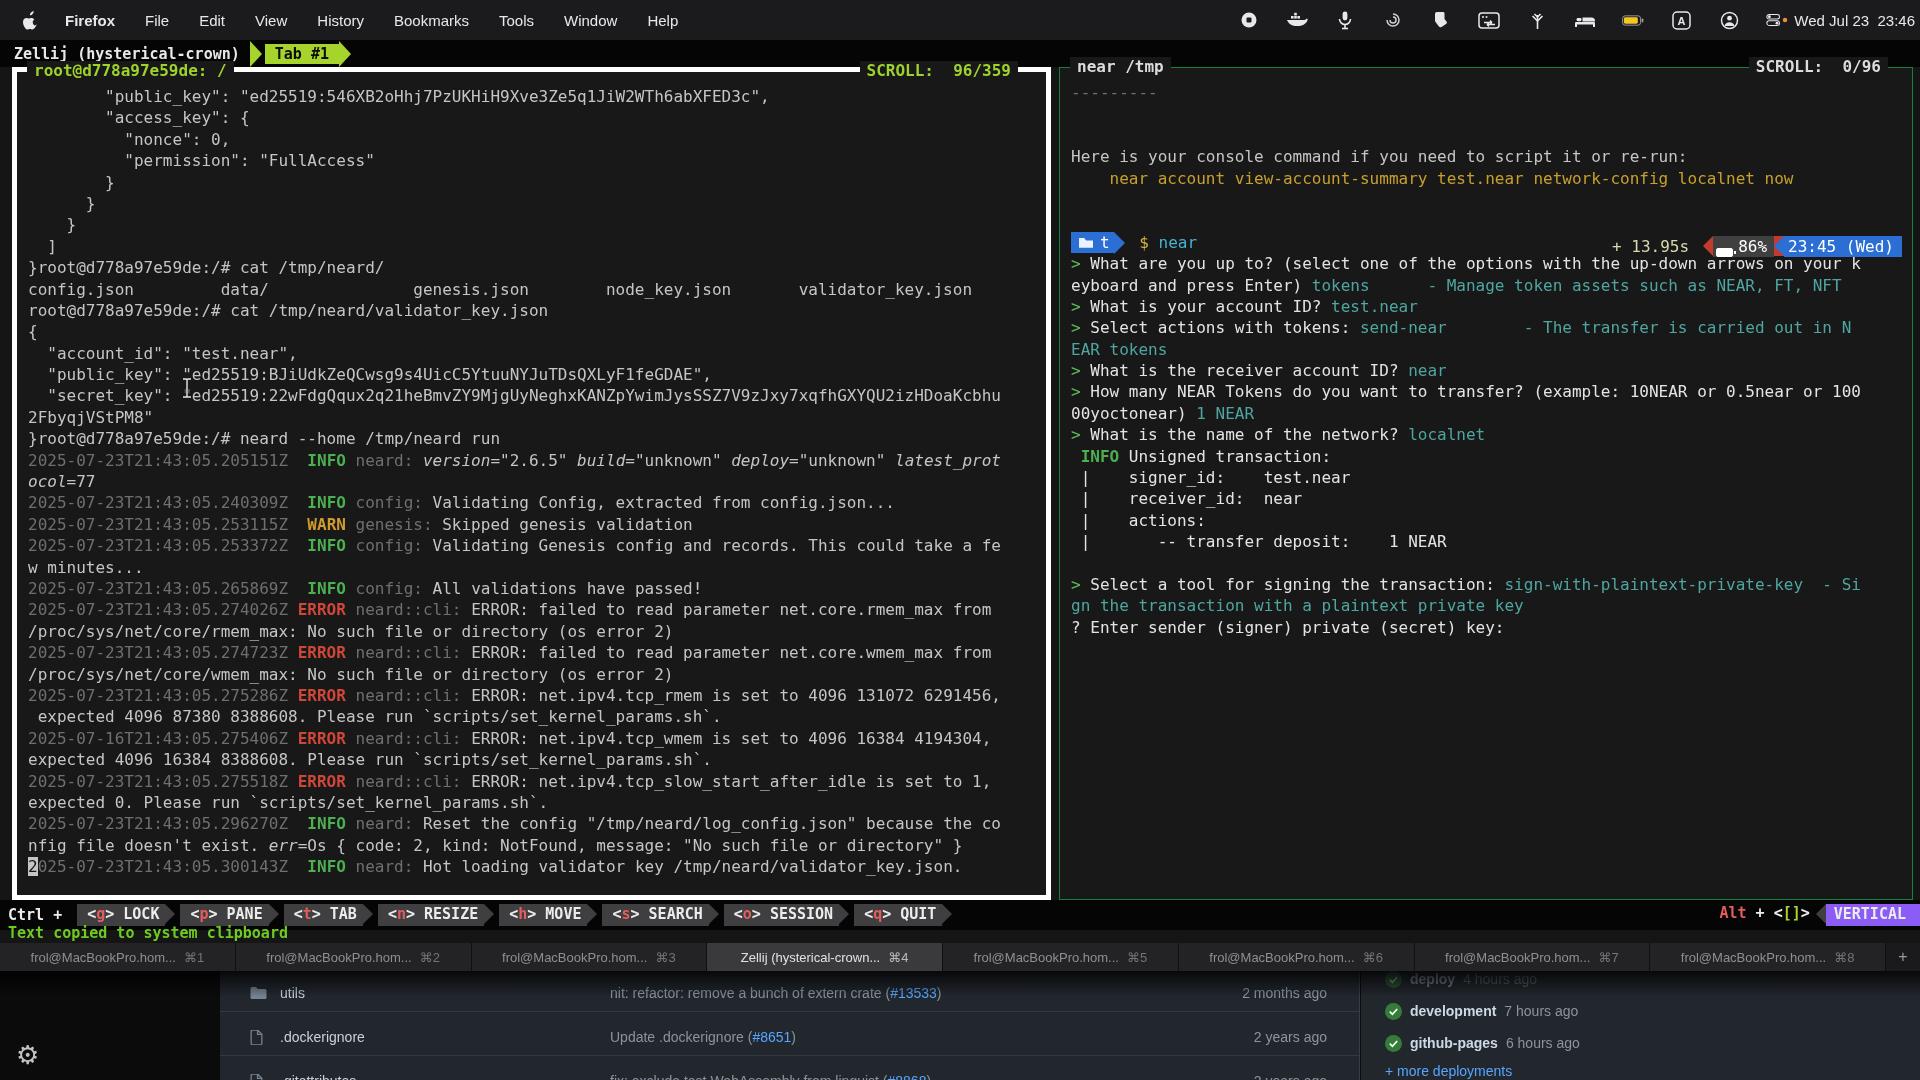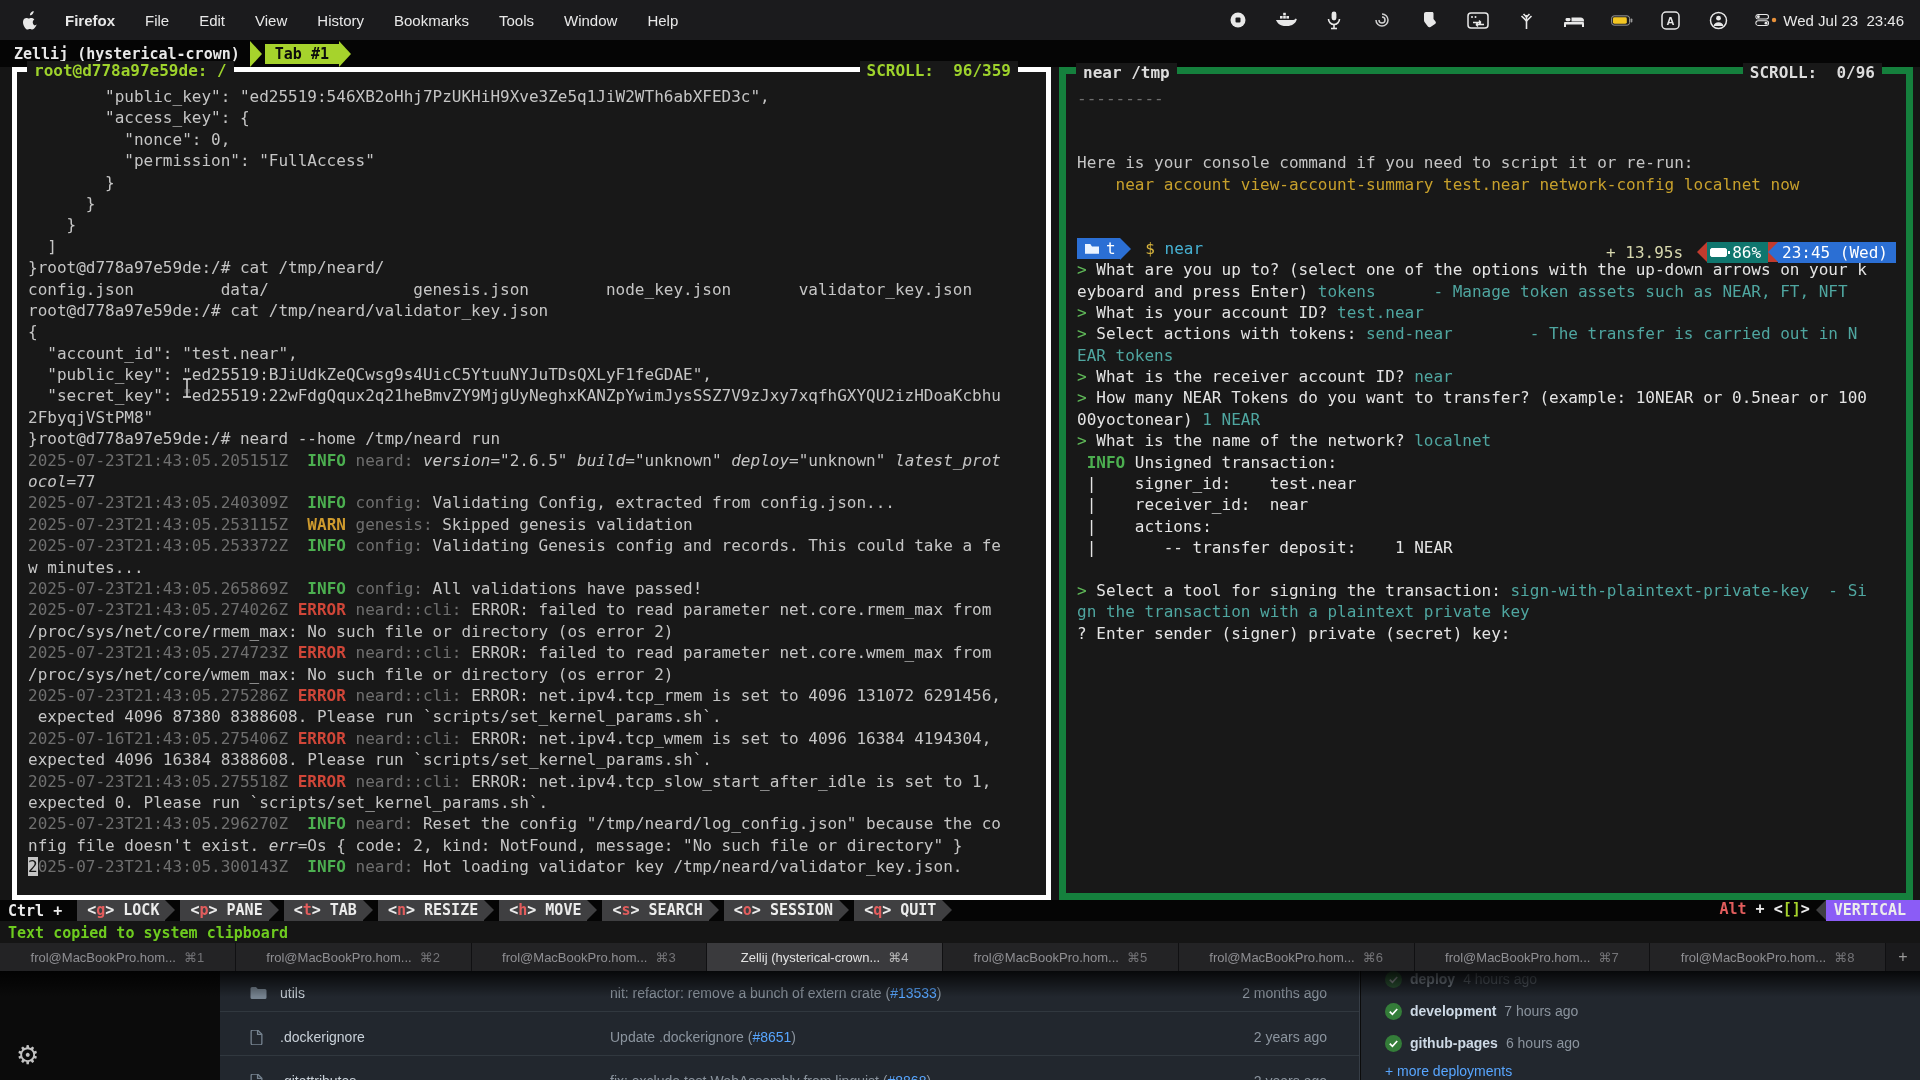--- a/index.html
+++ b/index.html
@@ -9,36 +9,36 @@
 
   
   .menubar { position:absolute; top:0; left:0; width:1920px; height:40px; background:#1b1b1d;
              display:flex; align-items:center; color:#e8e8e8; font-size:15px; }
   .menubar .apple { margin-left:22px; display:flex; align-items:center; }
   .menus { display:flex; align-items:center; margin-left:26px; gap:30px; }
   .menus .mi { cursor:default; }
   .menus .mi.first { font-weight:bold; }
   .mstatus { margin-left:auto; display:flex; align-items:center; gap:26px; }
   .mstatus .sic { display:flex; align-items:center; justify-content:center; width:22px; height:20px; }
-  .clock { margin-left:6px; margin-right:16px; font-size:15px; white-space:pre; }
+  .clock { margin-left:6px; margin-right:5px; font-size:15px; white-space:pre; }
 
   
   .term { position:absolute; top:40px; left:0; width:1920px; height:903px; background:#151515; }
   .ztabbar { position:absolute; top:0; left:0; width:100%; height:27px; background:#050505;
              display:flex; align-items:center; font-family:"DejaVu Sans Mono", monospace; font-size:15px; }
   .zsession { color:#e8e8e8; font-weight:bold; margin-left:14px; white-space:pre; }
   .tri { width:0; height:0; border-top:13px solid transparent; border-bottom:13px solid transparent; }
   .tri-green { border-left:12px solid #a6d32c; margin-left:10px; }
   .ztab-chip { background:#a6d32c; color:#0c0c0c; font-weight:bold; padding:1px 10px; margin-left:3px; }
   .tri-green2 { border-left:12px solid #a6d32c; margin-left:0px; }
 
   
   .pane { position:absolute; background:#181818; }
   .pane.left  { left:12px;  top:27px; width:1039px; height:833px; border:5px solid #ffffff; }
-  .pane.right { left:1059px; top:27px; width:854px;  height:833px; border:7px solid #15803d; }
+  .pane.right { left:1059px; top:27px; width:854px;  height:833px; border:1px solid #15803d; }
   .ptitle { position:absolute; top:-11px; left:10px; background:#181818; padding:0 7px;
             font-family:"DejaVu Sans Mono", monospace; font-size:16px; font-weight:bold; white-space:pre; }
   .pane.left  .ptitle { color:#9ed32c; }
   .pane.right .ptitle { color:#dcdcdc; }
   .pscroll { position:absolute; top:-11px; background:#181818; padding:0 7px;
              font-family:"DejaVu Sans Mono", monospace; font-size:16px; font-weight:bold; white-space:pre; }
   .pane.left  .pscroll { right:28px; color:#9ed32c; }
   .pane.right .pscroll { right:24px; color:#dcdcdc; }
 
   .pbody { position:absolute; top:14px; left:11px; right:4px; bottom:2px; overflow:hidden;
@@ -64,30 +64,30 @@
                   margin-right:7px; }
   .s-pb::after { content:""; position:absolute; right:-11px; top:0; width:0; height:0;
                  border-left:11px solid #2b6fd4; border-top:11.5px solid transparent; border-bottom:11.5px solid transparent; }
 
   
   .pstatus { position:absolute; top:168px; right:10px; height:21.4px; display:flex; align-items:stretch;
              font-family:"DejaVu Sans Mono", monospace; font-size:16px; line-height:21.4px; }
   .pstatus .dur { color:#d8d8ae; margin-right:14px; }
   .st-tri-red { width:0; height:0; border-top:10.7px solid transparent; border-bottom:10.7px solid transparent;
                 border-right:10px solid #c23b2e; }
-  .chip.redc { background:#0f766e; color:#fff; padding:0 7px 0 3px; display:flex; align-items:center; }
+  .chip.redc { background:#404040; color:#fff; padding:0 7px 0 3px; display:flex; align-items:flex-end; }
   .batt { display:inline-block; width:17px; height:9px; border:1.5px solid #fff; border-radius:2px;
           position:relative; margin-right:5px; background:#fff; }
   .batt::after { content:""; position:absolute; right:-4px; top:2px; width:2px; height:3px; background:#fff; }
   .st-tri-blue { width:0; height:0; border-top:10.7px solid #c23b2e; border-bottom:10.7px solid #c23b2e;
                  border-right:10px solid #2b6fd4; }
   .chip.bluec { background:#2b6fd4; color:#fff; padding:0 8px 0 4px; display:flex; align-items:center; }
 
   
-  .zstatus { position:absolute; left:0; top:860px; width:100%; height:21px; background:#050505;
+  .zstatus { position:absolute; left:0; top:860px; width:100%; height:30px; background:#050505;
              display:flex; align-items:center; font-family:"DejaVu Sans Mono", monospace;
              font-size:15px; font-weight:bold; }
   .zctrl { color:#ececec; margin-left:8px; white-space:pre; }
   .hints { display:flex; }
   .hint { position:relative; background:#3f3f41; color:#ececec; height:21.4px; line-height:21.4px;
           padding:0 6px 0 10px; margin-left:15px; white-space:pre; }
   .hint::after { content:""; position:absolute; right:-10px; top:0; z-index:2; width:0; height:0;
                  border-left:10px solid #3f3f41; border-top:10.7px solid transparent; border-bottom:10.7px solid transparent; }
   .hint .k { color:#e25d5d; }
   .zright { margin-left:auto; display:flex; align-items:flex-start; }

